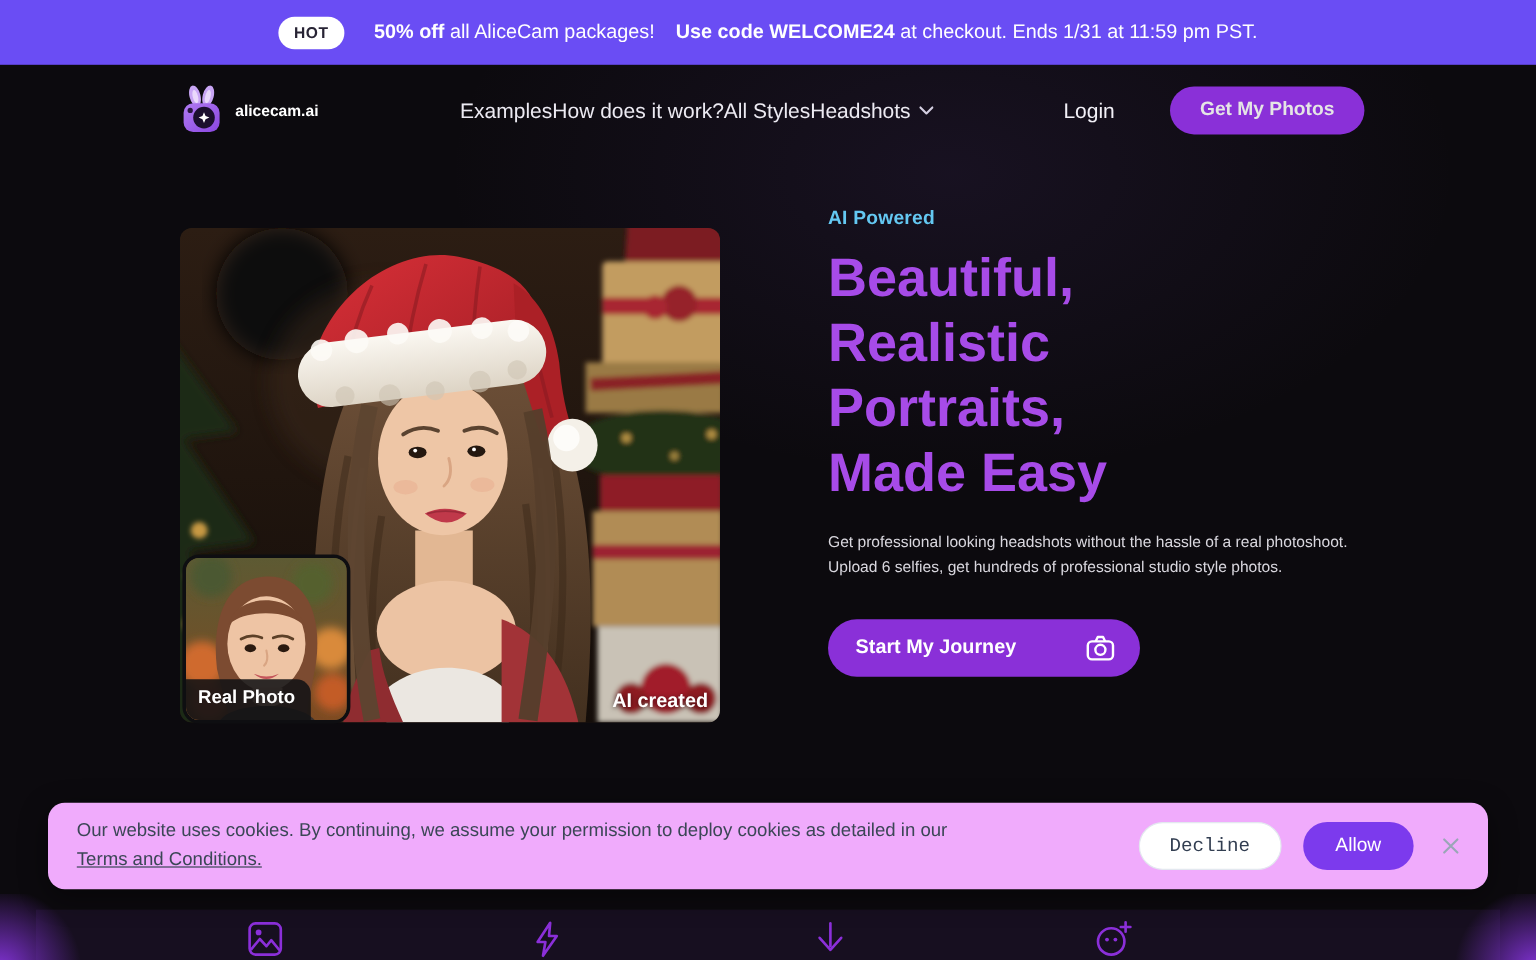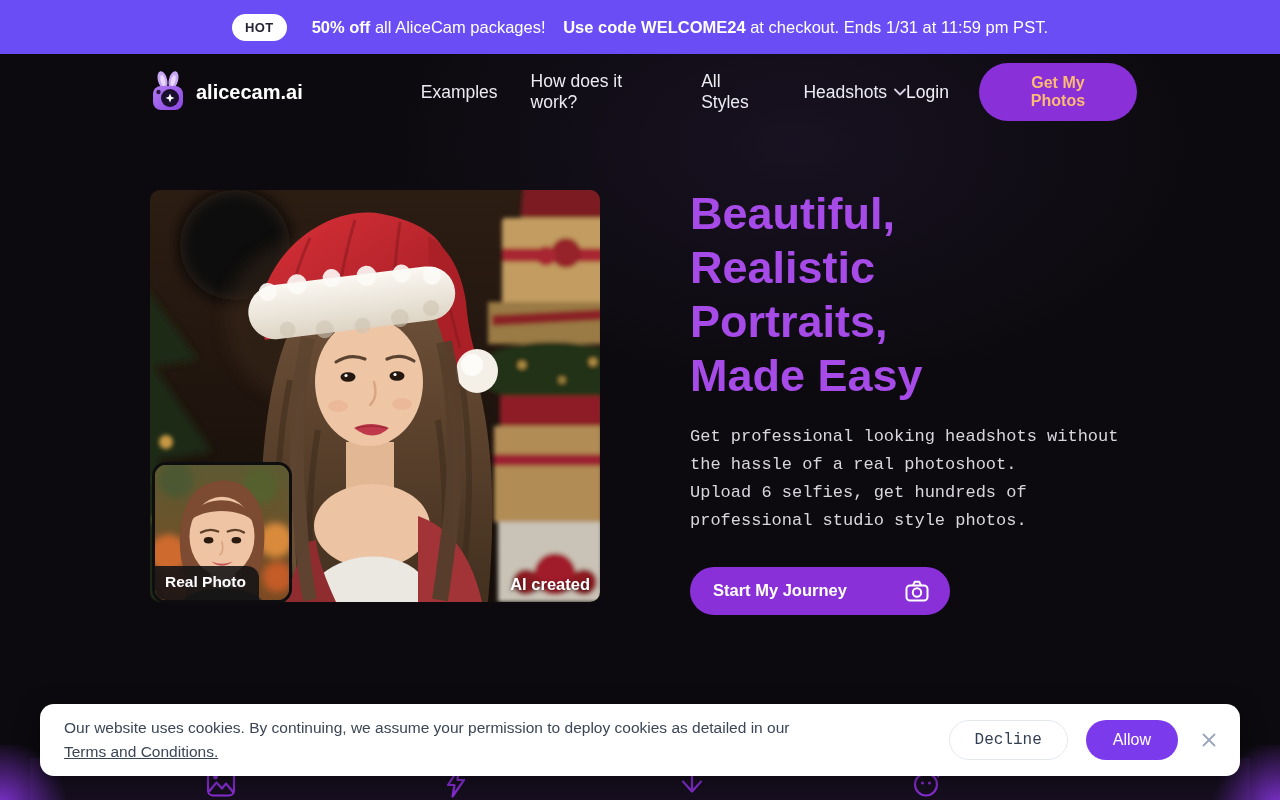--- a/index.html
+++ b/index.html
@@ -24,27 +24,27 @@
     letter-spacing:.4px; padding:6px 13px; border-radius:999px;
   }
   .promo b { font-weight:700;margin-left:13px; }
 
   
   .nav {
     position:absolute; top:54px; left:0; right:0; height:76px;
     display:flex; align-items:center; padding:0 143px 0 150px;
   }
   .brand { display:flex; align-items:center; gap:10px; cursor:pointer; }
-  .brand-name { color:#fff; font-weight:700; font-size:20px; }
-  .menu { display:flex; gap:33px; margin-left:118px; }
+  .brand-name { color:#fff; font-weight:700; font-size:13px; }
+  .menu { display:flex; margin-left:118px; }
   .menu-item { color:#eceaf2; font-size:17.5px; cursor:pointer; display:flex; align-items:center; gap:7px; }
-  .nav-right { margin-left:auto; display:flex; align-items:center; gap:30px; }
+  .nav-right { margin-left:auto; display:flex; align-items:center; gap:46px; }
   .login { color:#f2f0f7; font-size:17.5px; cursor:pointer; }
   .cta-btn {
-    background:#8a30d8; color:#fdba74; border:none; cursor:pointer;
+    background:#8a30d8; color:#e5e5e5; border:none; cursor:pointer;
     font-family:inherit; font-weight:700; font-size:16px;
     padding:11px 25px; border-radius:999px;
   }
 
   
   .hero-card { position:absolute; left:150px; top:190px; width:450px; height:412px; }
   .hero-main { position:absolute; inset:0; border-radius:10px; overflow:hidden; background:#1c130d;text-align:center; }
   .hero-main svg { display:block; width:100%; height:100%; }
   .ai-created {
     position:absolute; right:10px; bottom:8px; color:#fff; font-weight:700;
@@ -58,32 +58,32 @@
   .real-photo {
     position:absolute; left:0; bottom:0; background:rgba(18,18,21,.88);
     color:#fff; font-weight:700; font-size:15.5px;
     padding:7px 13px 9px 10px; border-radius:0 12px 0 10px;
   }
 
   .hero-copy { position:absolute; left:690px; top:174px; width:448px; }
   .eyebrow { color:#64c8f2; font-weight:700; font-size:16px; letter-spacing:.2px; }
   .headline { margin-top:13px; color:#a74be8; font-weight:800; font-size:45px; line-height:1.2; }
   .headline span { display:block; }
-  .desc { margin-top:20px; color:#d9d7de; font-size:17px; line-height:1.64;font-family:Liberation Mono, monospace; }
+  .desc { margin-top:20px; color:#d9d7de; font-size:13px; line-height:1.64; }
   .journey-btn {
     margin-top:32px; width:260px; height:48px; border-radius:999px;
     background:#8a30d8; border:none; cursor:pointer; color:#fff;
     display:flex; align-items:center; justify-content:space-between;
     padding:0 20px 0 23px; font-family:inherit; font-weight:700; font-size:16.5px;
   }
 
   
   .cookie {
-    position:absolute; left:40px; top:704px; width:1200px; height:72px;
-    background:#ffffff; border-radius:14px;
+    position:absolute; left:40px; top:669px; width:1200px; height:72px;
+    background:#f0abfc; border-radius:14px;
     display:flex; align-items:center; padding:0 22px 0 24px;
     box-shadow:0 6px 24px rgba(0,0,0,.45);
   }
   .cookie-text { flex:1; color:#3b4656; font-size:15.5px; line-height:1.55; }
   .cookie-text a { color:#3b4656; text-decoration:underline; cursor:pointer; }
   .decline-btn {
     background:#fff; border:1px solid #e3e8ef; color:#323e51; cursor:pointer;
     font-family:Liberation Mono, monospace; font-size:16px; padding:10px 25px; border-radius:999px;
   }
   .allow-btn {
@@ -324,20 +324,21 @@
       <path d="M70 80 c1.5 6 1.5 10 -2 13" stroke="#d9a583" stroke-width="1.8" fill="none" stroke-linecap="round"></path>
       <path d="M59 100 q11 5 22 0 q-11 9 -22 0 Z" fill="#c4555a"></path>
       <path d="M58 112 L58 124 C64 130 78 130 84 124 L84 112 Z" fill="#e2b793"></path>
       <path d="M30 140 C42 124 98 124 112 140 Z" fill="#38302c"></path>
     </svg>
     <span class="real-photo">Real Photo</span>
   </div>
 </div>
 
 <div class="hero-copy">
+  <div class="eyebrow">AI Powered</div>
   <h1 class="headline">
     <span>Beautiful,</span>
     <span>Realistic</span>
     <span>Portraits,</span>
     <span>Made Easy</span>
   </h1>
   <div class="desc">
     <p>Get professional looking headshots without the hassle of a real photoshoot.</p>
     <p>Upload 6 selfies, get hundreds of professional studio style photos.</p>
   </div>

